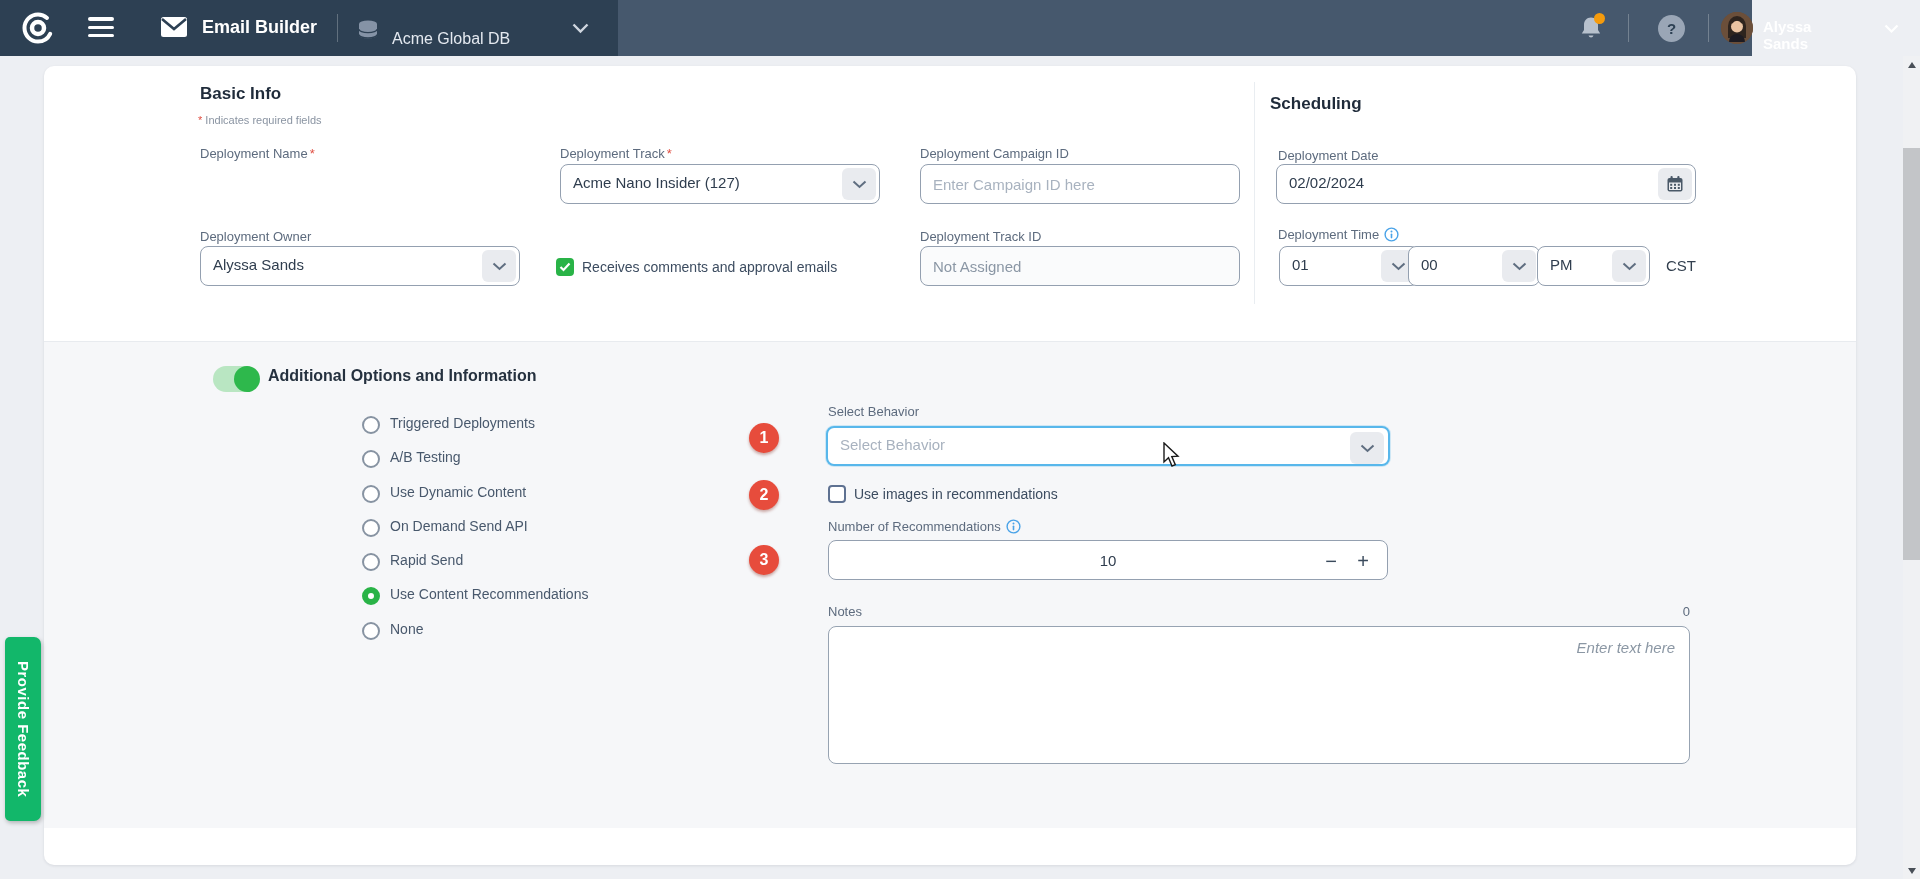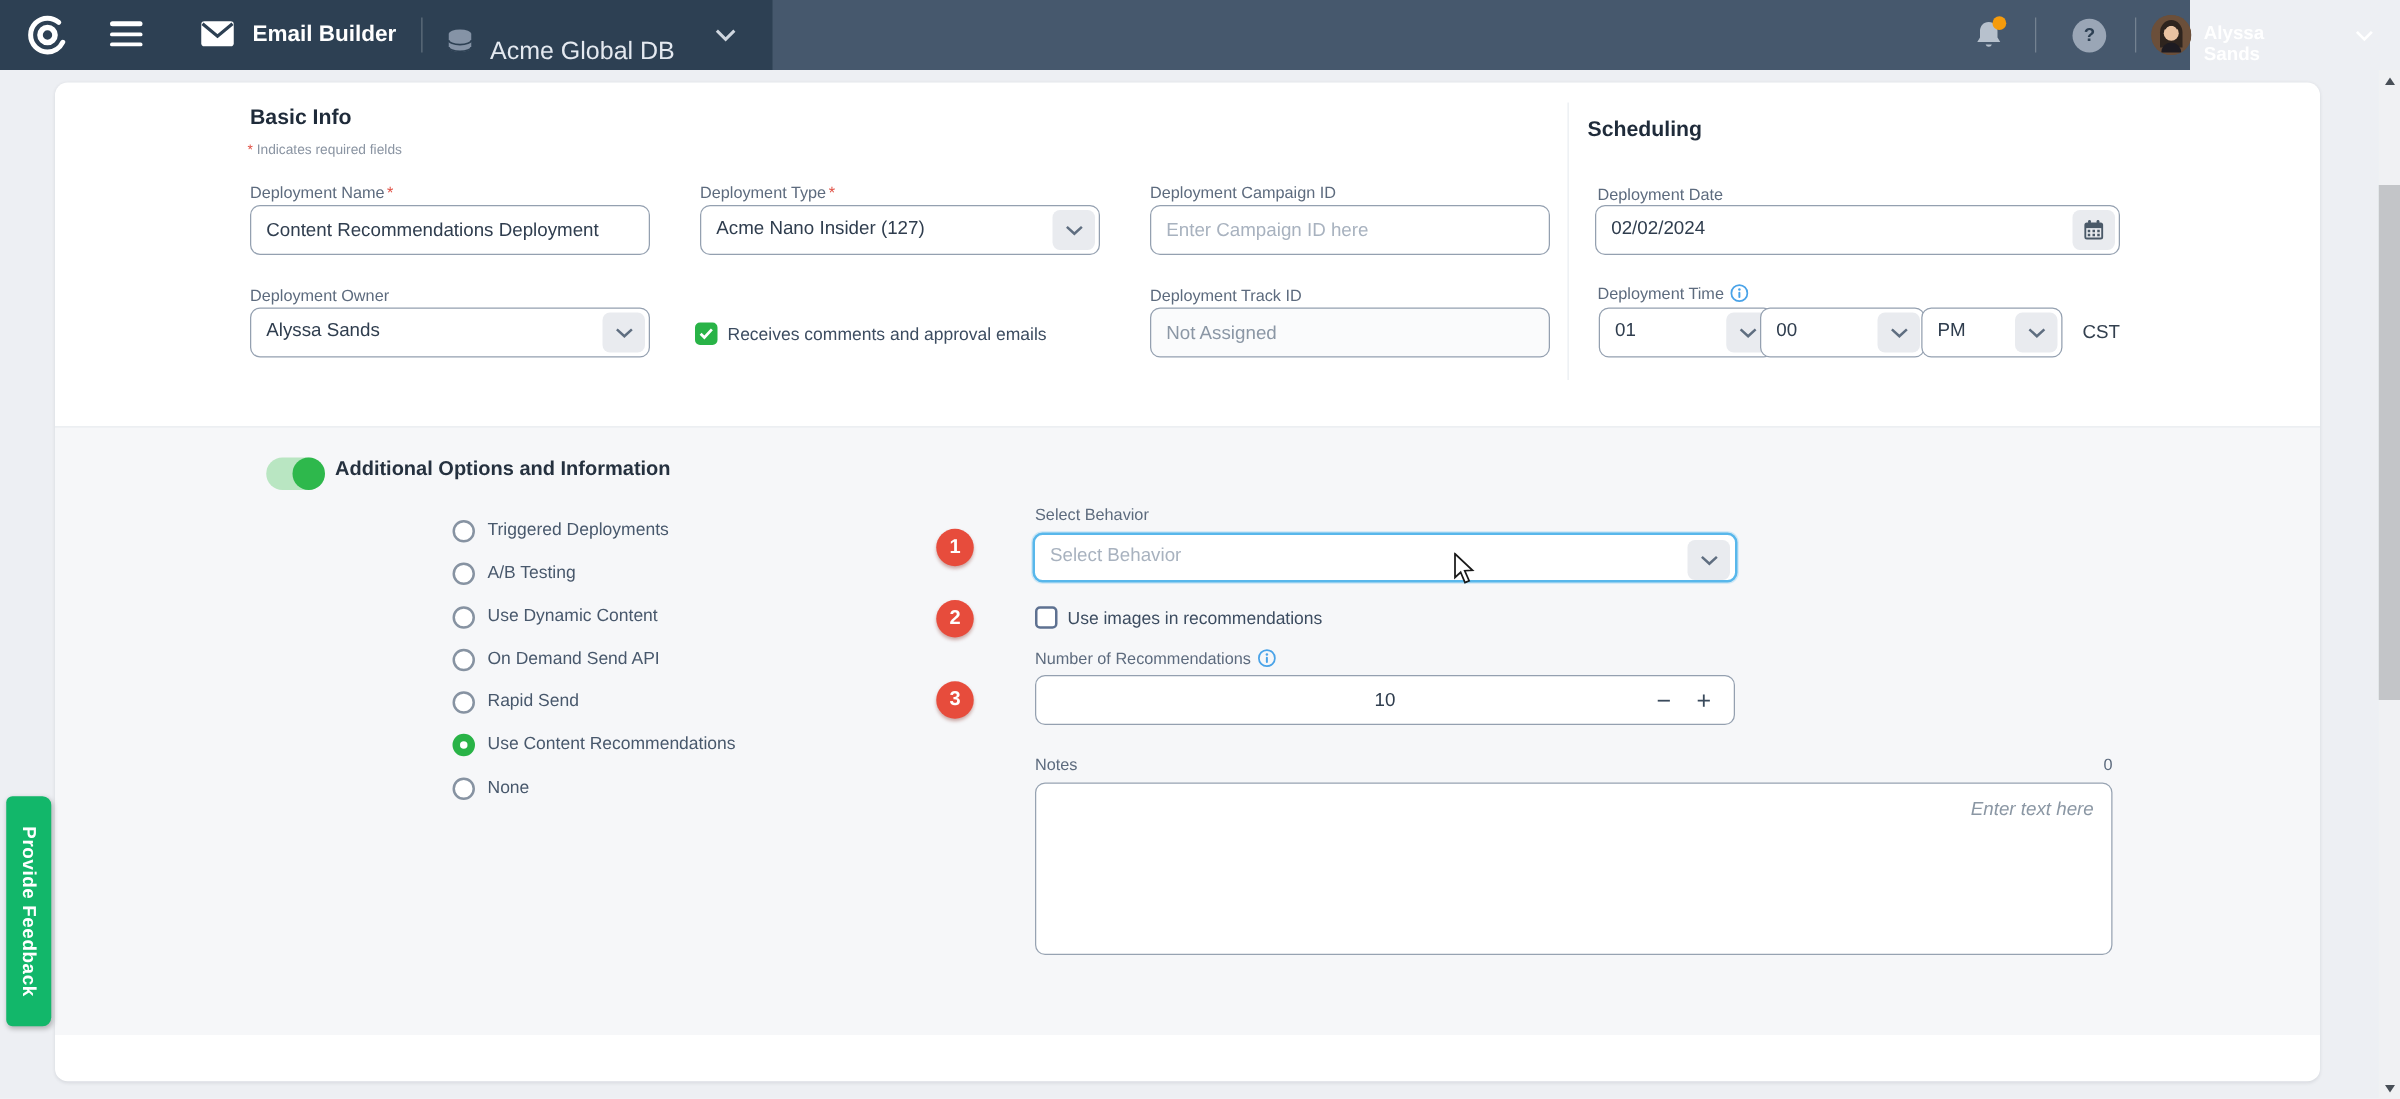--- a/index.html
+++ b/index.html
@@ -8,21 +8,21 @@
     font-family:"Liberation Sans",sans-serif;
     background:#edeff3;
   }
   #page{position:relative;width:1920px;height:879px;}
 
   
   .navbar{position:absolute;left:0;top:0;width:1752px;height:56px;background:#46586d;z-index:50;}
   .nav-dark{position:absolute;left:0;top:0;width:618px;height:56px;background:#2d4053;}
   .nav-item{position:absolute;display:flex;align-items:center;color:#fff;}
   .nav-title{font-size:18px;font-weight:bold;color:#fff;}
-  .nav-db{font-size:20px;color:#e4e9f0;margin-top:16px;}
+  .nav-db{font-size:16px;color:#e4e9f0;margin-top:16px;}
   .nav-user{font-size:15px;font-weight:bold;color:#fff;}
   .nav-divider{position:absolute;top:14px;width:1px;height:28px;background:rgba(255,255,255,.25);}
   .hamburger span{display:block;width:26px;height:3.5px;background:#fff;border-radius:2px;margin:2.4px 0;}
   .help-circle{width:27px;height:27px;border-radius:50%;background:#9aa6b6;color:#2d4053;
     font-size:15px;font-weight:bold;display:flex;align-items:center;justify-content:center;}
   .bell-wrap{position:relative;width:26px;height:26px;}
   .bell-dot{position:absolute;right:-1px;top:-2px;width:11px;height:11px;border-radius:50%;background:#f59b0c;}
   .avatar{width:32px;height:32px;border-radius:50%;overflow:hidden;background:#6b4f3a;}
 
   
@@ -201,27 +201,26 @@
   <div class="req-note" style="left:198px;top:114px;">
     <span class="star">*</span> <span>Indicates required fields</span>
   </div>
   <div class="h2" style="left:1270px;top:94px;">Scheduling</div>
 
   <div class="flabel" style="left:200px;top:146px;">
     <span>Deployment Name</span>
       <span class="star" style="margin-left:-3px;">*</span>
   </div>
   <div class="flabel" style="left:560px;top:146px;">
-    <span>Deployment Type</span>
+    <span>Deployment Track</span>
       <span class="star" style="margin-left:-3px;">*</span>
   </div>
   <div class="flabel" style="left:920px;top:146px;">Deployment Campaign ID</div>
   <div class="flabel" style="left:1278px;top:148px;">Deployment Date</div>
 
-  <input class="input" style="left: 200px; top: 164px; width: 320px;" value="Content Recommendations Deployment">
 
   <div class="selectbox" style="left:560px;top:164px;width:320px;">
     <span>Acme Nano Insider (127)</span>
     <span class="chevbox">
       <svg width="15" height="9" viewBox="0 0 15 9">
           <polyline points="1.5,1.5 7.5,7 13.5,1.5" fill="none" stroke="#5f6e80" stroke-width="2"></polyline>
         </svg>
     </span>
   </div>
 

